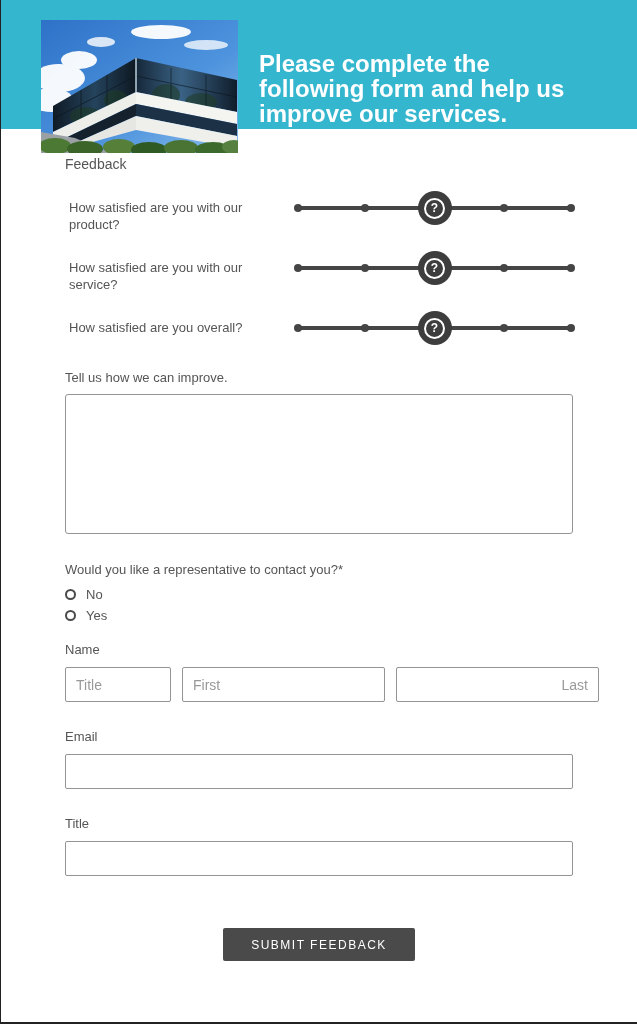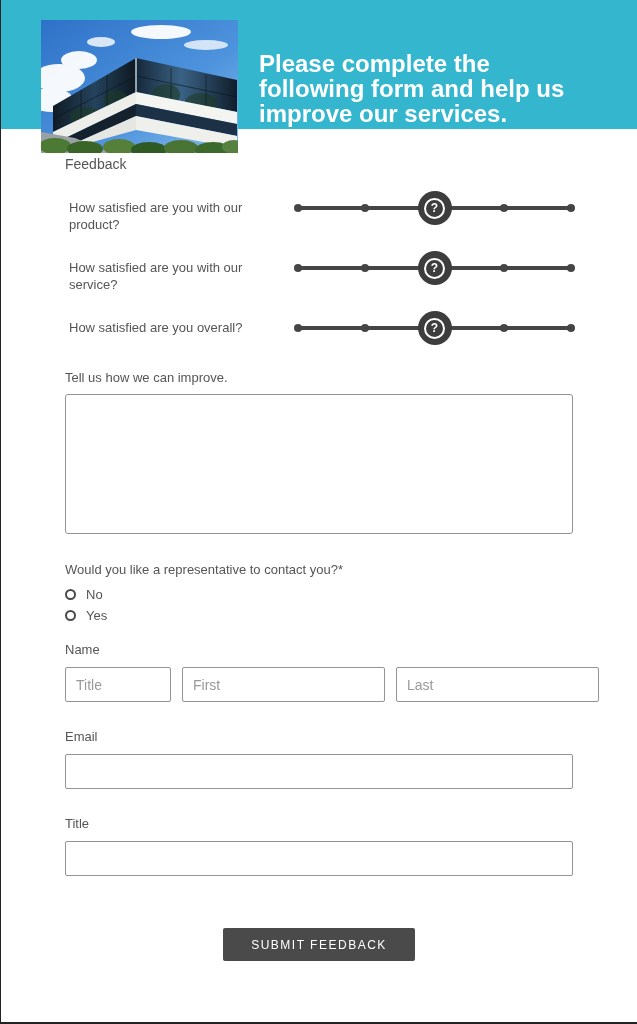--- a/index.html
+++ b/index.html
@@ -99,21 +99,21 @@
   input[type="text"] {
     height: 35px;
     border: 1px solid #949494; border-radius: 2px;
     font-family: "Liberation Sans", sans-serif;
     font-size: 14px; color: #333; padding: 0 10px;
     background: #fff;
   }
   input::placeholder, textarea::placeholder { color: #999; opacity: 1; }
   .input-title { width: 106px; flex: 0 0 106px; }
   .input-first { flex: 1; }
-  .input-last  { flex: 1; }
+  .input-last  { flex: 1; text-align: right; }
   .input-full  { margin-top: 10px; width: 100%; display: block; }
 
   .submit-wrap { margin-top: 52px; text-align: center; }
   .submit-btn {
     display: inline-block;
     width: 192px; height: 33px;
     background: #4a4a4a; color: #fff;
     border: none; border-radius: 2px;
     font-family: "Liberation Sans", sans-serif;
     font-size: 12px; letter-spacing: 1.5px;

